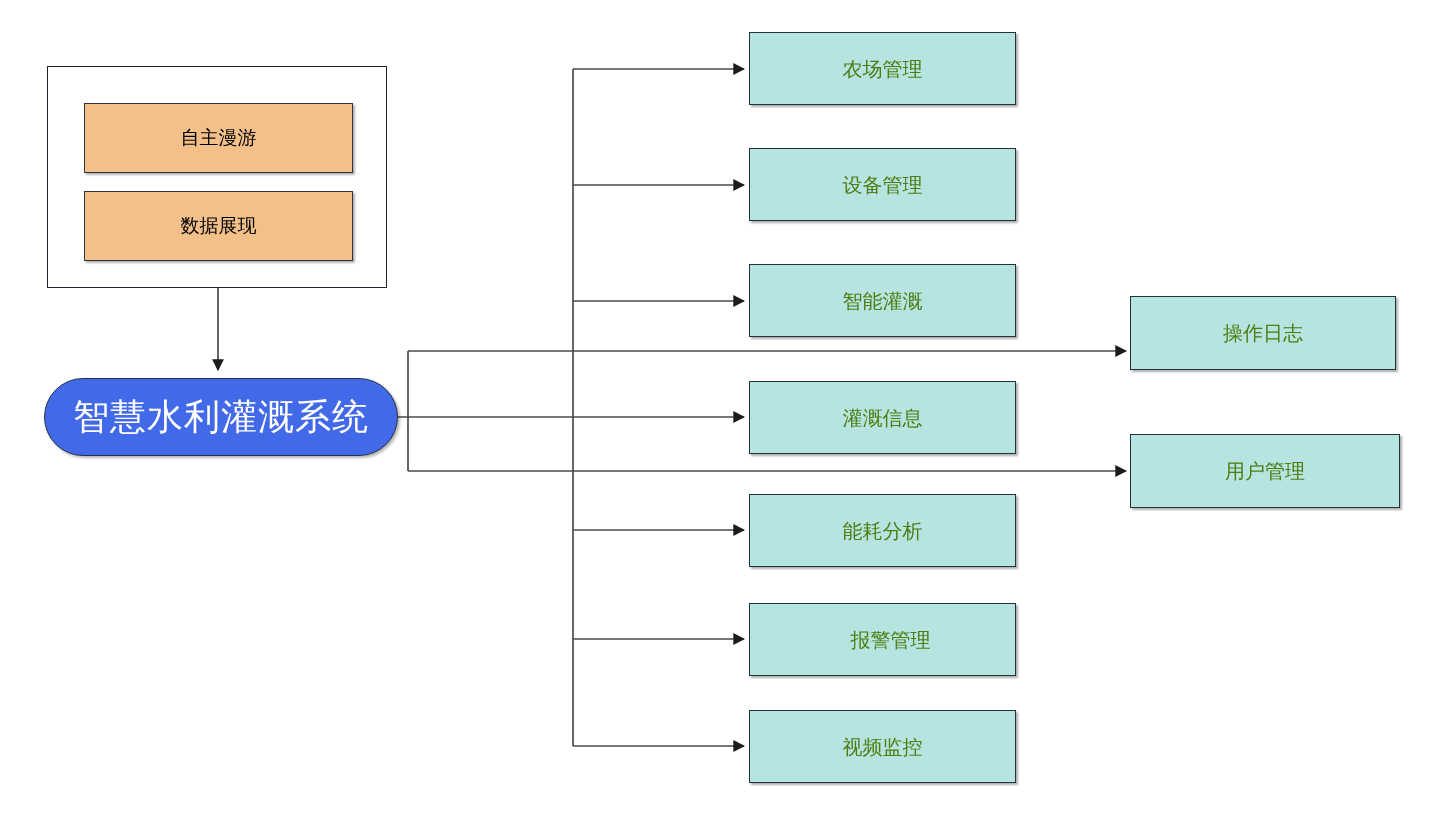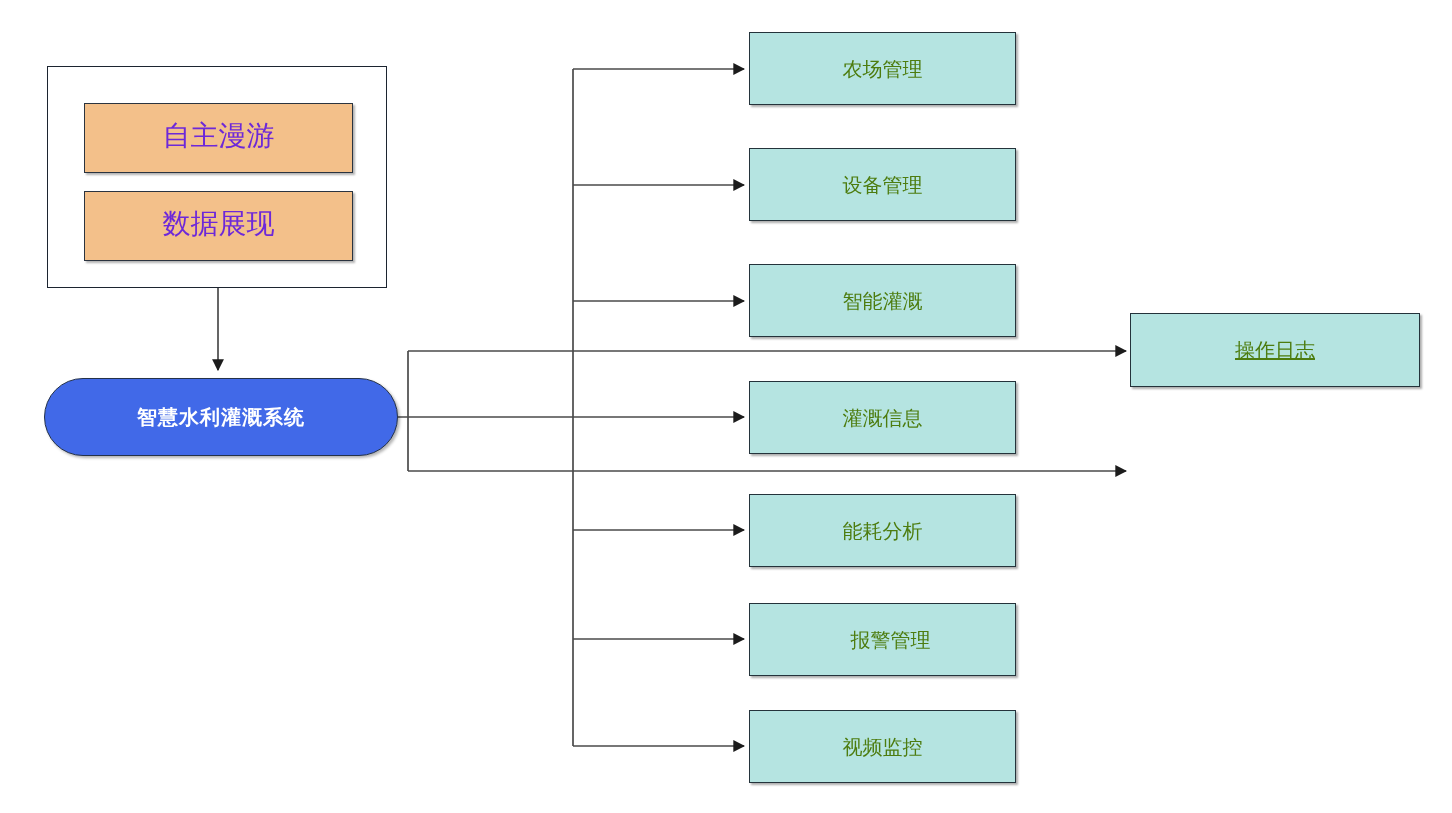--- a/index.html
+++ b/index.html
@@ -36,34 +36,33 @@
   
   .group-box {
     background: #ffffff;
     border: 1.6px solid #1c2430;
     z-index: 3;
   }
   
   .orange-box {
     background: #f3c08a;
     border: 1.2px solid #2b3440;
-    color: #6d28d9;
-    font-size: 28px;
+    color: #000000;
+    font-size: 19px;
     box-shadow: 2px 2px 2px rgba(0,0,0,0.30);
     z-index: 4;
-    font-family: Liberation Mono, monospace;
   }
   
   .root-box {
     background: #4169e8;
     border: 1.4px solid #24324a;
     border-radius: 40px;
     color: #ffffff;
-    font-size: 20px;
-    font-weight: bold;
+    font-size: 36px;
+    font-weight: normal;
     letter-spacing: 1px;
     box-shadow: 2px 2px 3px rgba(0,0,0,0.30);
     z-index: 6;
   }
   
   .teal-box {
     background: #b5e4e1;
     border: 1.5px solid #24333b;
     color: #4d7c0f;
     font-size: 20px;
@@ -140,18 +139,21 @@
   </div>
 
   <div class="node teal-box" style="left:749px; top:603px; width:267px; height:73px;padding-left:16px;">
     <span>报警管理</span>
   </div>
 
   <div class="node teal-box" style="left:749px; top:710px; width:267px; height:73px;text-align:right;">
     <span>视频监控</span>
   </div>
 
-  <div class="node teal-box" style="left:1130px; top:313px; width:290px; height:74px;text-decoration:underline;">
+  <div class="node teal-box" style="left:1130px; top:296px; width:266px; height:74px;">
     <span>操作日志</span>
   </div>
 
+  <div class="node teal-box" style="left:1130px; top:434px; width:270px; height:74px;">
+    <span>用户管理</span>
+  </div>
 
 </div>
 
 </body></html>

